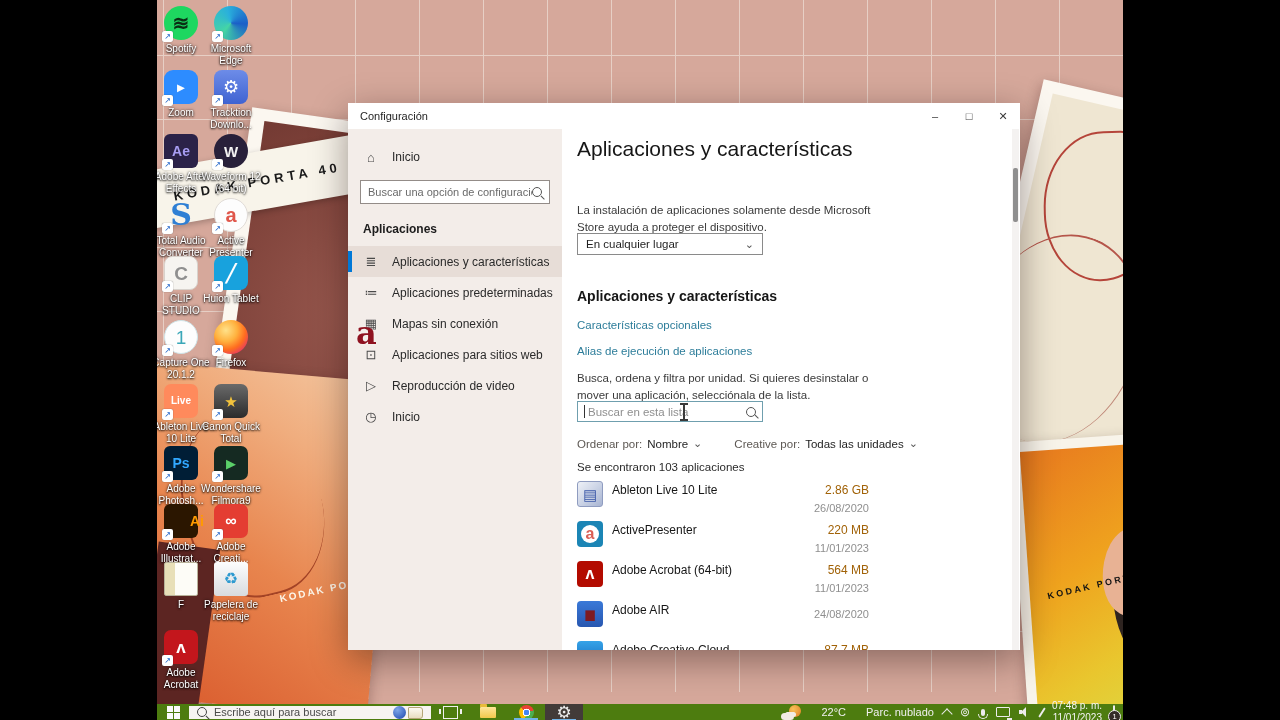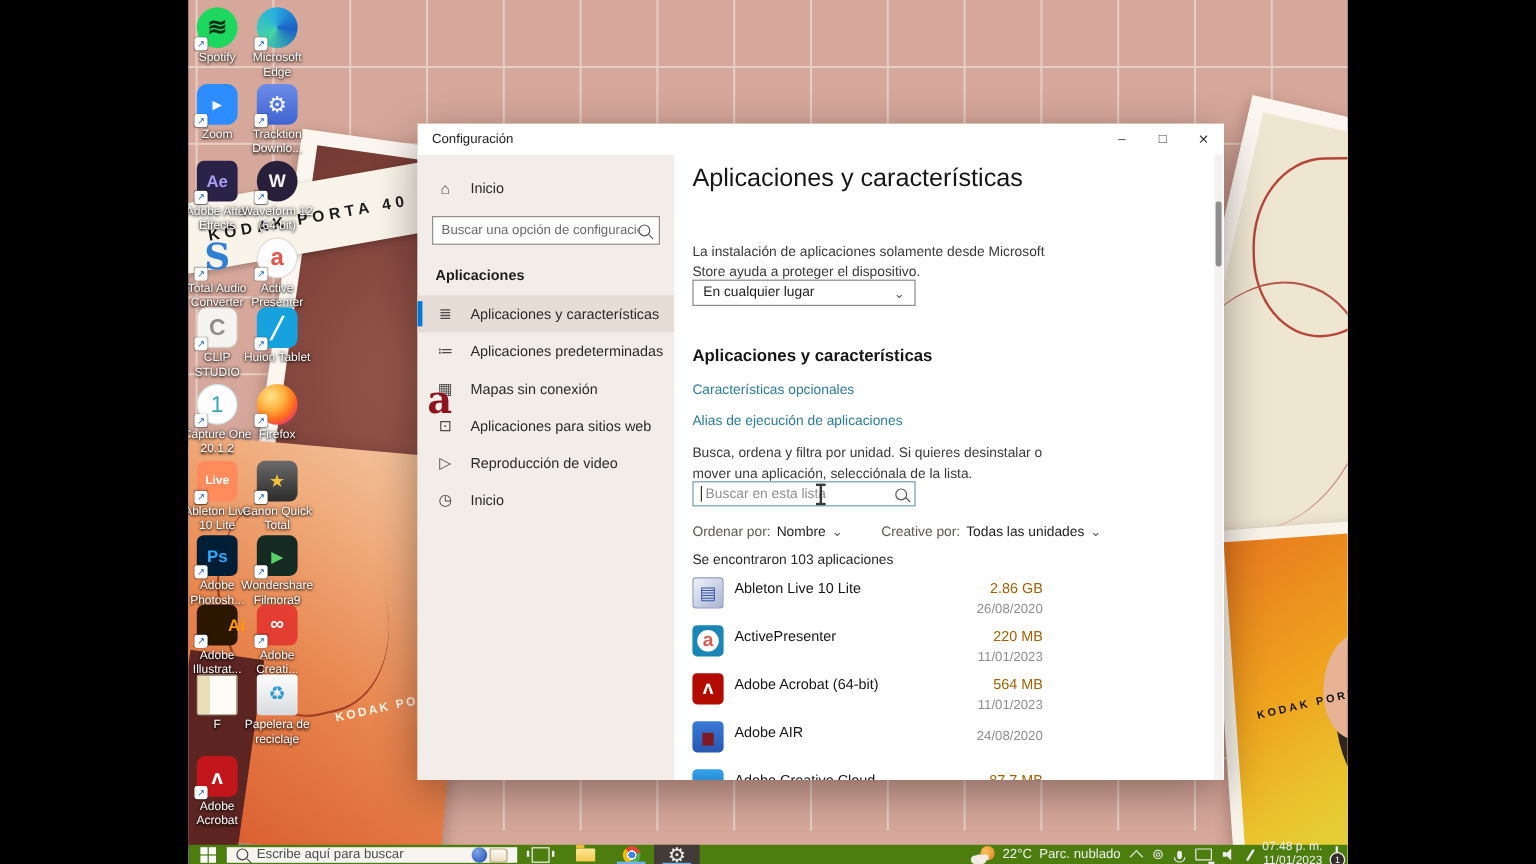--- a/index.html
+++ b/index.html
@@ -129,21 +129,21 @@
   .tv{width:13px;height:11px;border:1.4px solid #f0f0f0;position:relative}
   .tv::before,.tv::after{content:"";position:absolute;top:2px;width:2px;height:5px;background:#f0f0f0}
   .tv::before{left:-5px}.tv::after{right:-5px}
   .folder{width:16px;height:11px;background:linear-gradient(#ffe699,#f2c94c);border-radius:1px;position:relative}
   .folder::before{content:"";position:absolute;left:0;top:-3px;width:7px;height:3px;background:#e8bb3a;border-radius:1px 1px 0 0}
   .chrome{width:15px;height:15px;border-radius:50%;
     background:radial-gradient(circle,#4285f4 0 26%,#fff 28% 36%,rgba(0,0,0,0) 38%),
       conic-gradient(from -45deg,#ea4335 0 33%,#4caf50 0 66%,#fbbc05 0 100%)}
   .gear{font-size:17px;color:#ececec;line-height:1}
   .tb-right{margin-left:auto;display:flex;align-items:center;gap:9px;padding-right:8px;font-size:11px}
-  .weather{display:flex;align-items:center;gap:6px}
+  .weather{display:flex;align-items:center;gap:20px}
   .wicon{width:20px;height:15px;position:relative}
   .wicon::before{content:"";position:absolute;right:0;top:0;width:12px;height:12px;border-radius:50%;
     background:radial-gradient(circle at 35% 35%,#f8c25a,#e07c20)}
   .wicon::after{content:"";position:absolute;left:0;bottom:0;width:13px;height:7px;border-radius:6px;
     background:#f3ece4;box-shadow:3px -2px 0 -1px #f3ece4}
   .chevup{width:7px;height:7px;border-top:1.6px solid #e8e8e8;border-left:1.6px solid #e8e8e8;
     transform:rotate(45deg);margin-top:3px}
   .trayglyph{font-size:12px;color:#ececec;line-height:1}
   .ic-mic{width:4px;height:7px;background:#ececec;border-radius:2px;position:relative;margin:0 2px}
   .ic-mic::after{content:"";position:absolute;left:-3px;right:-3px;bottom:-3px;height:4px;

